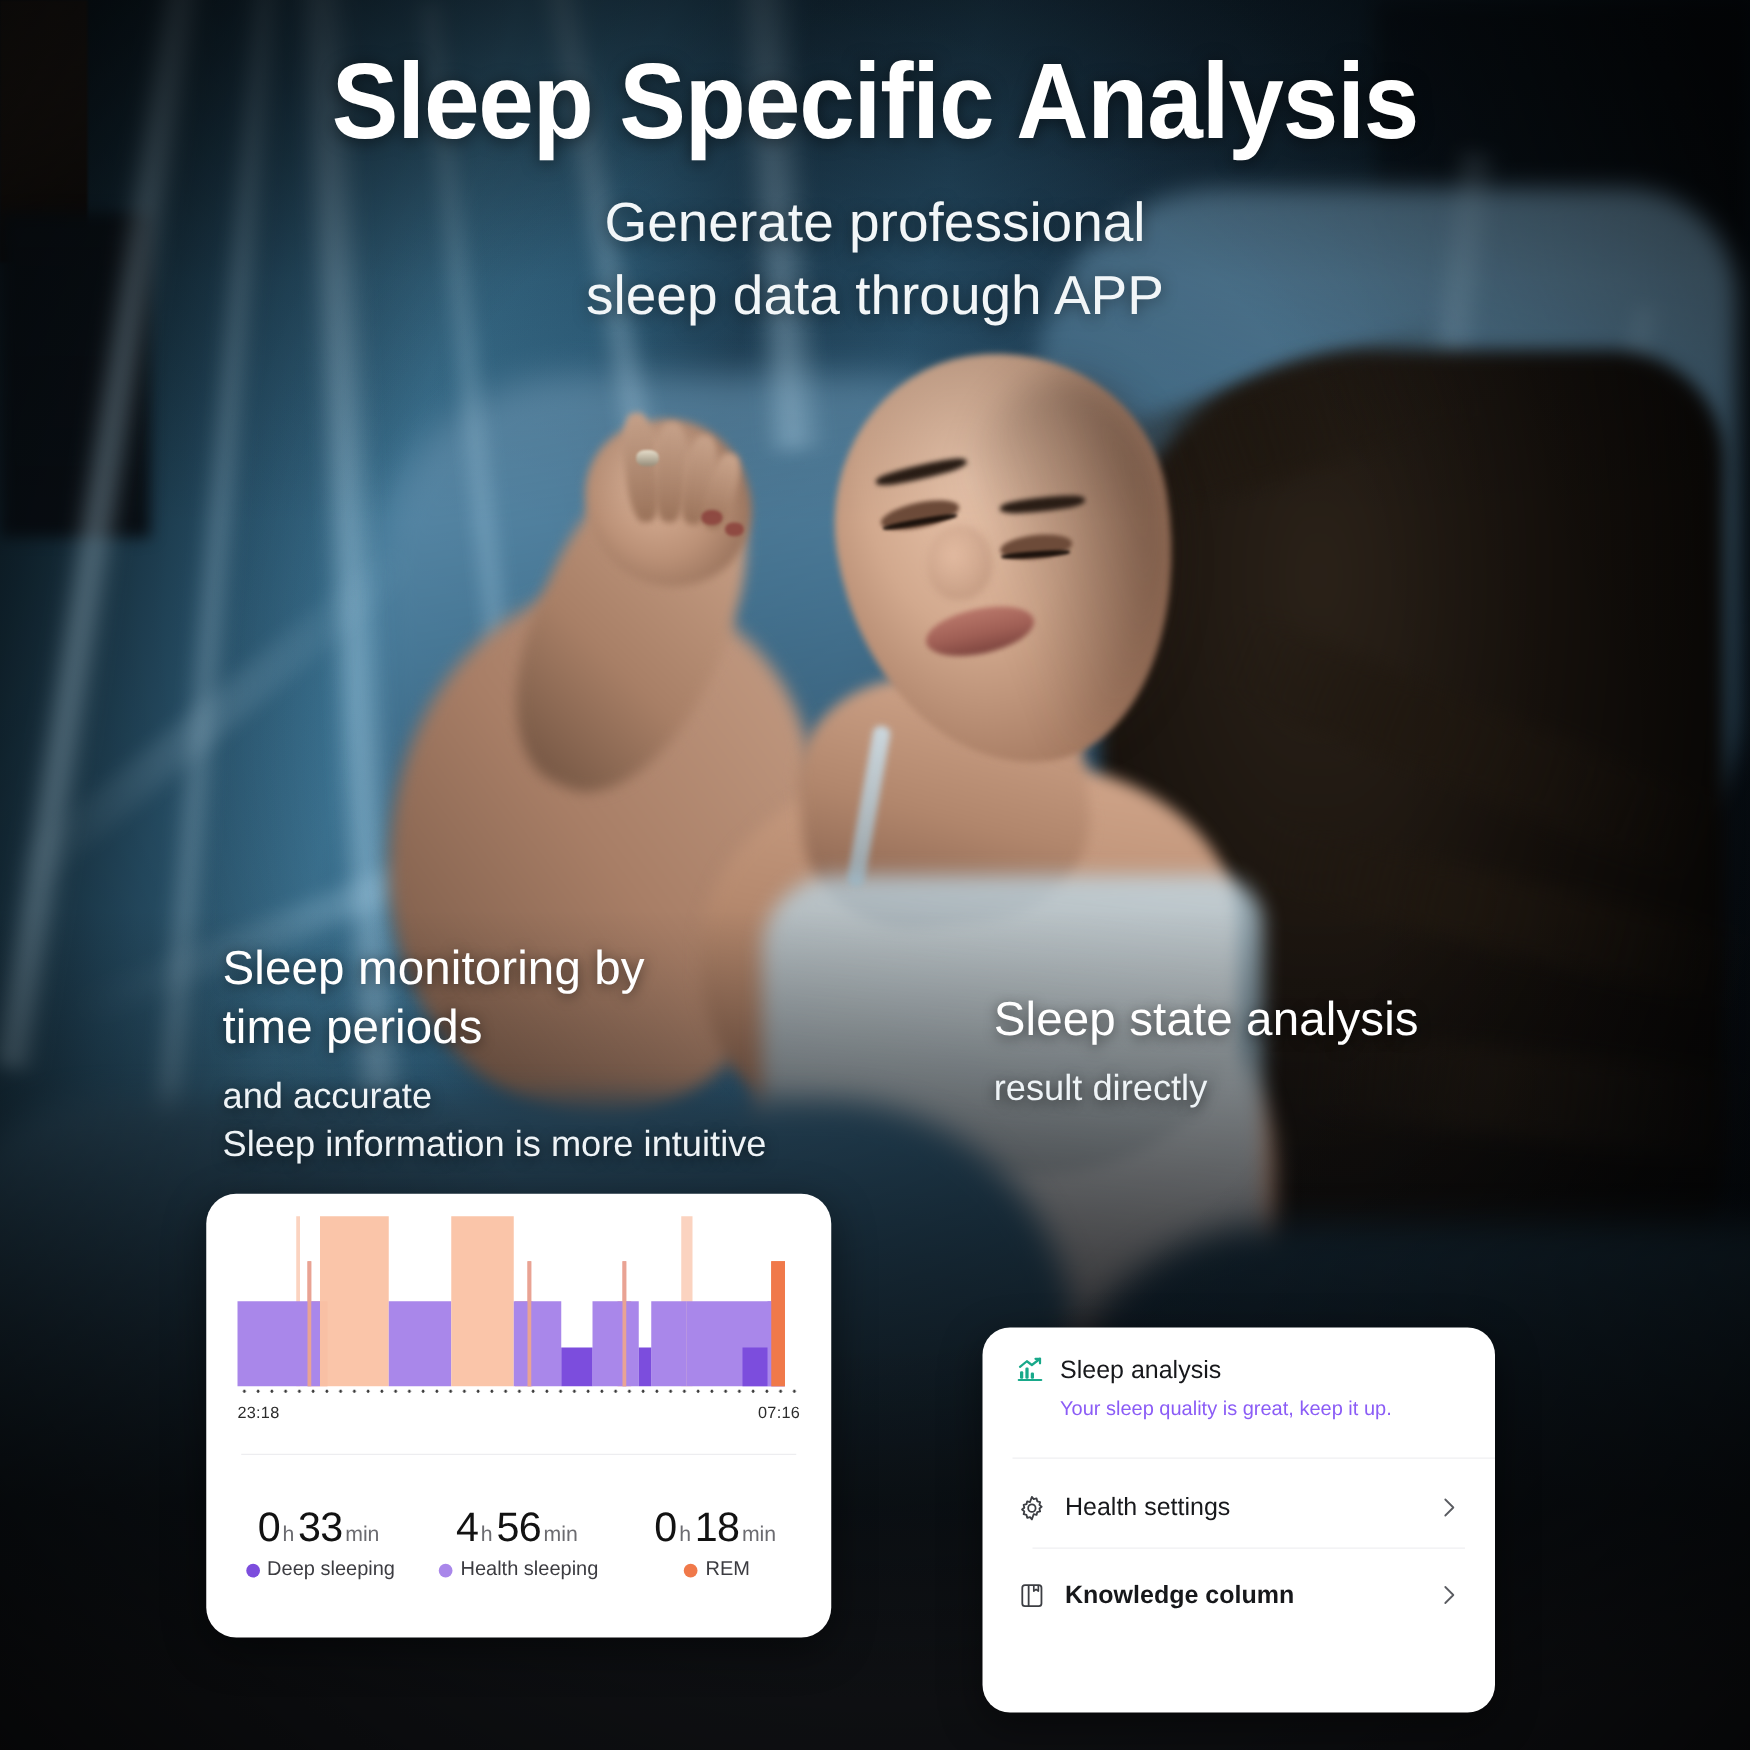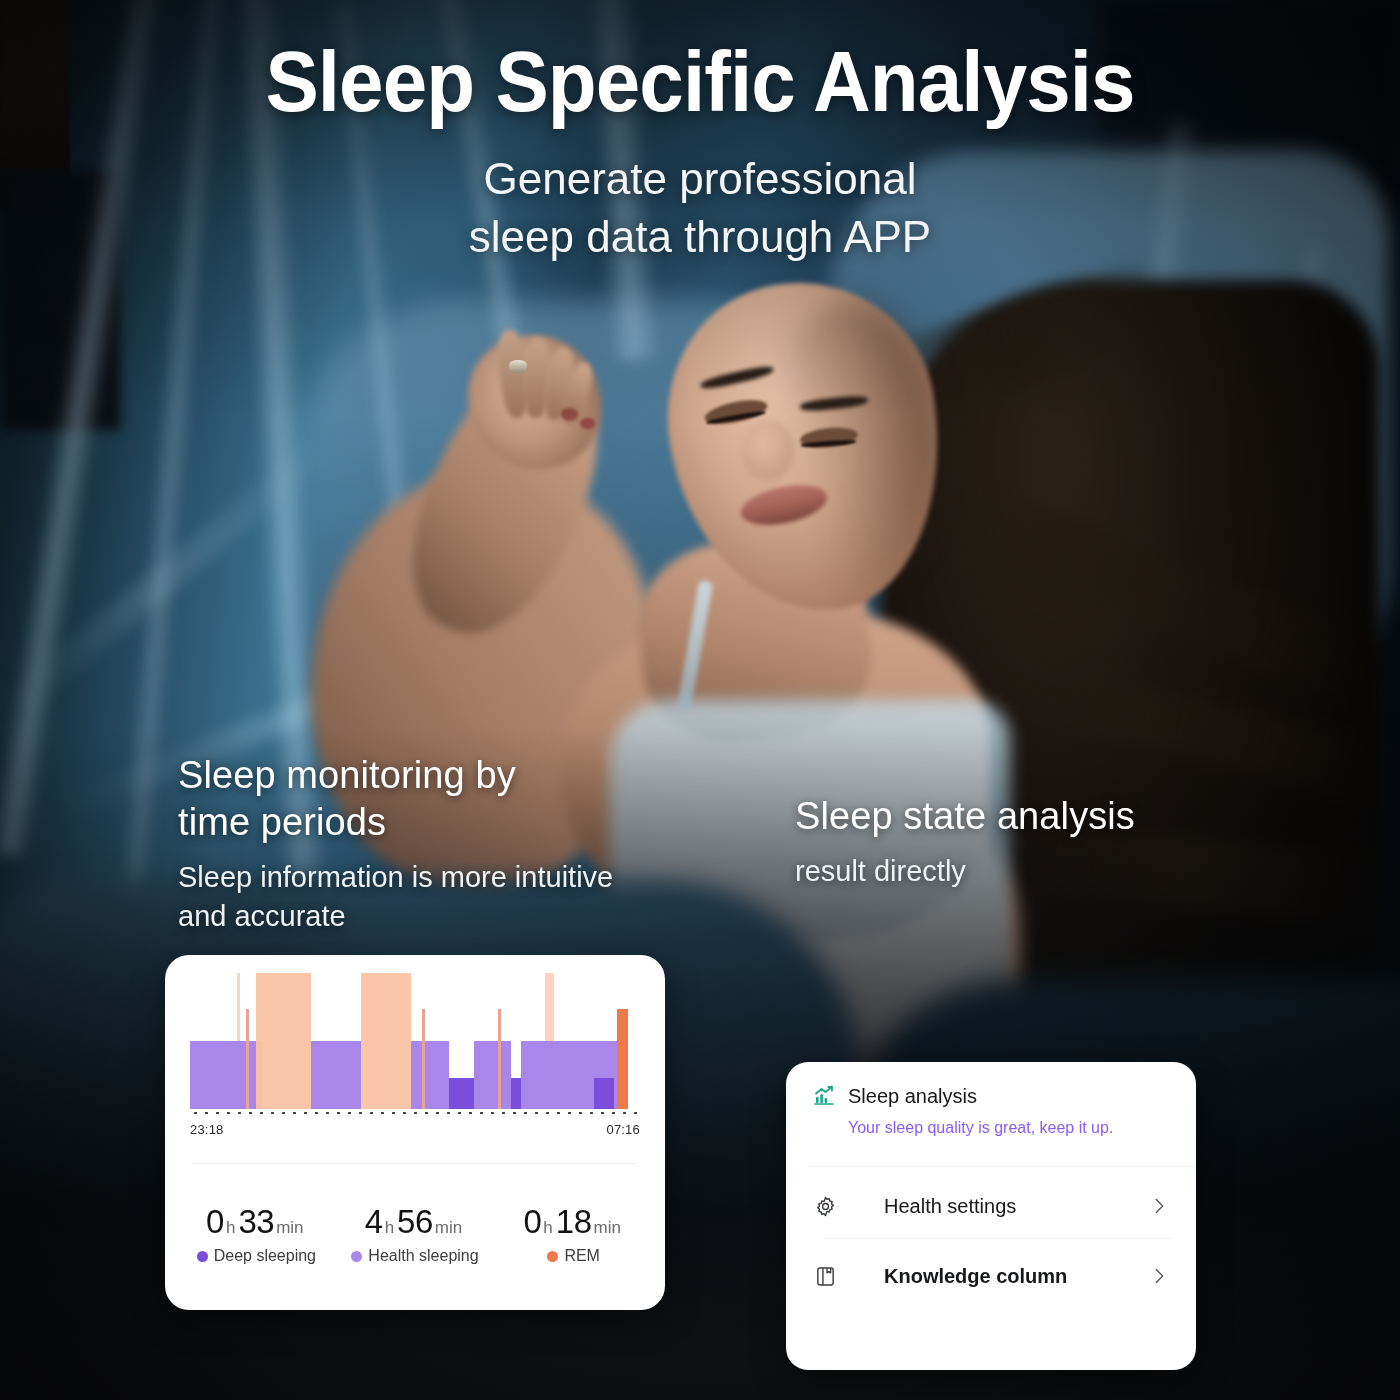--- a/index.html
+++ b/index.html
@@ -300,21 +300,21 @@
   .analysis-head { display:flex; align-items:center; gap:12px; }
   .analysis-title { font-size:20px; color:#17181b; font-weight:400; }
   .analysis-desc { margin:10px 0 0 36px; font-size:16px; color:#8b5cf6; line-height:1.3; }
 
   .menu-sep { position:absolute; left:0; width:410px; height:1px; background:#f0f0f2; }
   #sep-1 { top:104px; left:24px; width:386px; }
   #sep-2 { top:176px; left:40px; width:346px; }
 
   .menu-row {
     position:absolute; left:0; width:410px; height:68px;
-    display:flex; align-items:center; padding:0 26px;gap:32px;
+    display:flex; align-items:center; padding:0 26px;
   }
   #row-health { top:110px; }
   #row-knowledge { top:180px;font-weight:bold; }
   .menu-icon { width:26px; display:flex; align-items:center; justify-content:center; }
   .menu-label { margin-left:14px; font-size:20px; color:#17181b; flex:1; }
   .chev { color:#5a5c61; }
 
   svg { display:block; }
 </style>
 </head>
@@ -389,22 +389,22 @@
     <div>Generate professional</div>
     <div>sleep data through APP</div>
   </div>
 
   <div class="feat" id="feat-left">
     <div class="feat-title">
       <div>Sleep monitoring by</div>
       <div>time periods</div>
     </div>
     <div class="feat-desc">
+      <div>and accurate</div>
       <div>Sleep information is more intuitive</div>
-      <div>and accurate</div>
     </div>
   </div>
 
   <div class="feat" id="feat-right">
     <div class="feat-title">
       <div>Sleep state analysis</div>
     </div>
     <div class="feat-desc">
       <div>result directly</div>
     </div>

